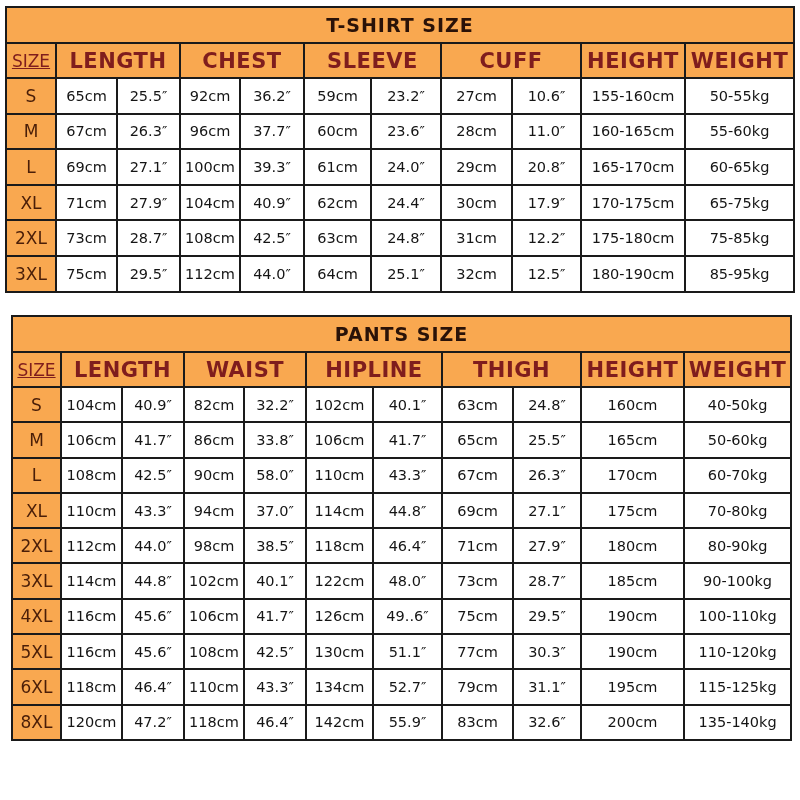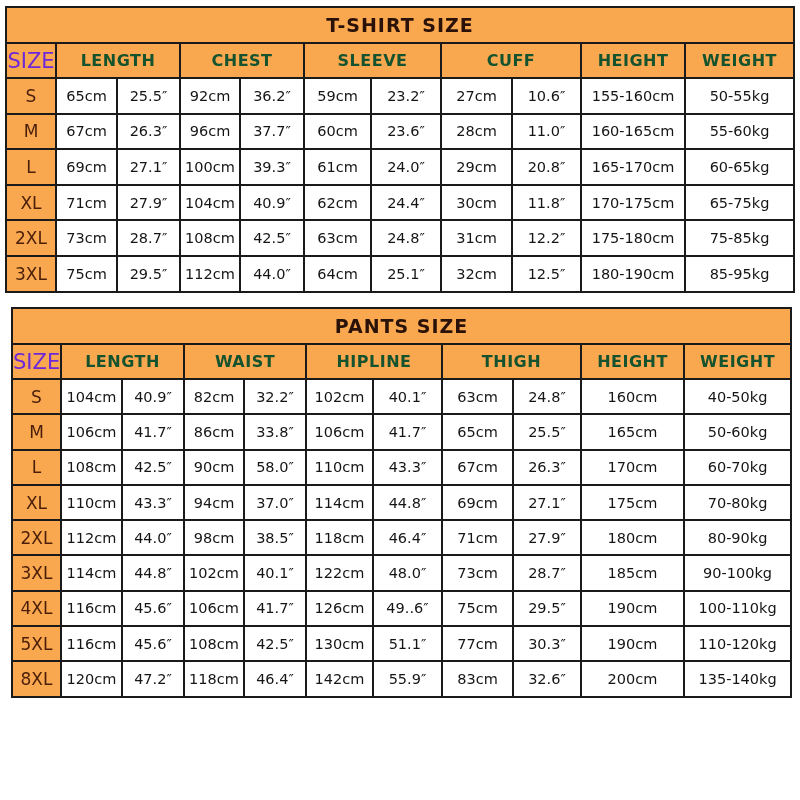--- a/index.html
+++ b/index.html
@@ -28,43 +28,44 @@
     .title-row th {
       background: #f9a850;
       color: #2a1208;
       font-weight: bold;
       font-size: 19px;
       letter-spacing: 1px;
       border-bottom: 2px solid #1a1a1a;
     }
     .head-row th {
       background: #f9a850;
-      color: #14532d;
+      color: #7f1d1d;
       font-weight: bold;
-      font-size: 16px;
+      font-size: 21px;
       letter-spacing: 0.5px;
     }
     .head-row th.size-head {
       font-weight: normal;
-      font-size: 21px;
+      font-size: 17px;
       letter-spacing: 0;
-      color: #6d28d9;
+      color: #7f1d1d;
+      text-decoration: underline;
     }
     .size-cell {
       background: #f9a850;
       color: #4a1e08;
       font-size: 17px;
     }
     .val {
       background: #ffffff;
       color: #151515;
       font-size: 14.5px;
     }
     #tshirt-table { left: 5px; top: 6px; width: 788px; padding-left: 48px; }
-    #pants-table { left: 11px; top: 307px; width: 779px; }
+    #pants-table { left: 11px; top: 315px; width: 779px; }
     #tshirt-table .title-row th { height: 34px; }
     #tshirt-table .head-row th { height: 33px; }
     #tshirt-table tbody td { height: 33.6px; }
     #pants-table .title-row th { height: 34px; }
     #pants-table .head-row th { height: 33px; }
     #pants-table tbody td { height: 33.3px; }
   </style>
 </head>
 <body>
 
@@ -138,21 +139,21 @@
       </tr>
       <tr>
         <td class="size-cell">XL</td>
         <td class="val">71cm</td>
         <td class="val">27.9″</td>
         <td class="val">104cm</td>
         <td class="val">40.9″</td>
         <td class="val">62cm</td>
         <td class="val">24.4″</td>
         <td class="val">30cm</td>
-        <td class="val">11.8″</td>
+        <td class="val">17.9″</td>
         <td class="val">170-175cm</td>
         <td class="val">65-75kg</td>
       </tr>
       <tr>
         <td class="size-cell">2XL</td>
         <td class="val">73cm</td>
         <td class="val">28.7″</td>
         <td class="val">108cm</td>
         <td class="val">42.5″</td>
         <td class="val">63cm</td>
@@ -305,20 +306,33 @@
         <td class="val">108cm</td>
         <td class="val">42.5″</td>
         <td class="val">130cm</td>
         <td class="val">51.1″</td>
         <td class="val">77cm</td>
         <td class="val">30.3″</td>
         <td class="val">190cm</td>
         <td class="val">110-120kg</td>
       </tr>
       <tr>
+        <td class="size-cell">6XL</td>
+        <td class="val">118cm</td>
+        <td class="val">46.4″</td>
+        <td class="val">110cm</td>
+        <td class="val">43.3″</td>
+        <td class="val">134cm</td>
+        <td class="val">52.7″</td>
+        <td class="val">79cm</td>
+        <td class="val">31.1″</td>
+        <td class="val">195cm</td>
+        <td class="val">115-125kg</td>
+      </tr>
+      <tr>
         <td class="size-cell">8XL</td>
         <td class="val">120cm</td>
         <td class="val">47.2″</td>
         <td class="val">118cm</td>
         <td class="val">46.4″</td>
         <td class="val">142cm</td>
         <td class="val">55.9″</td>
         <td class="val">83cm</td>
         <td class="val">32.6″</td>
         <td class="val">200cm</td>

